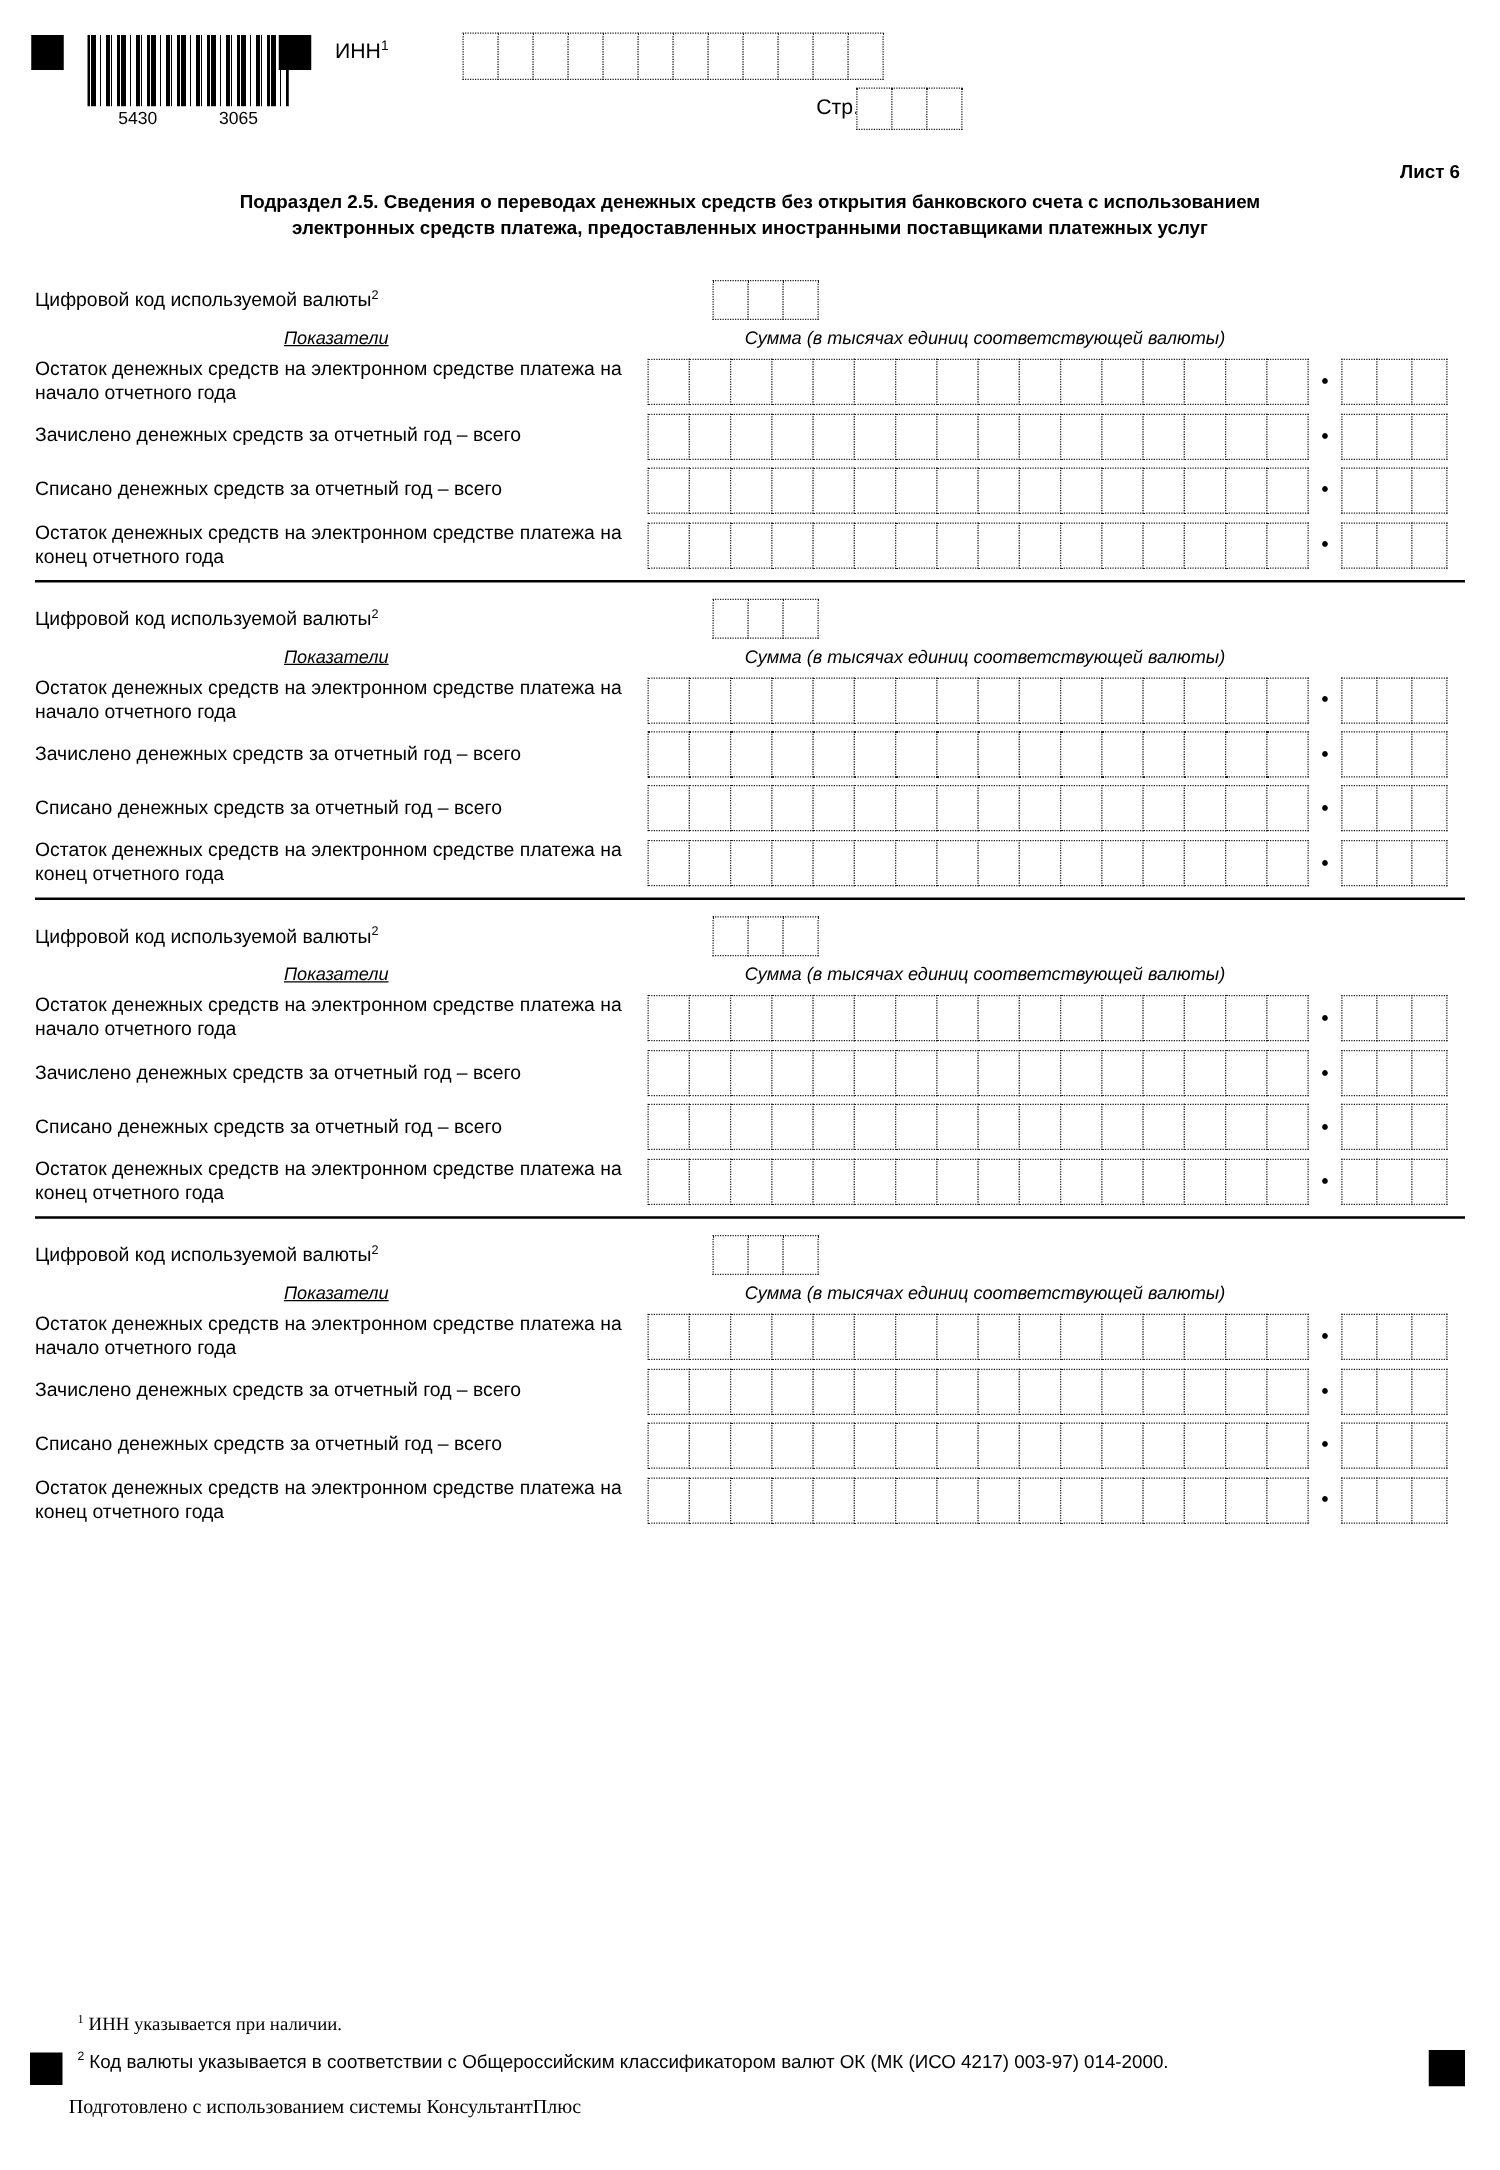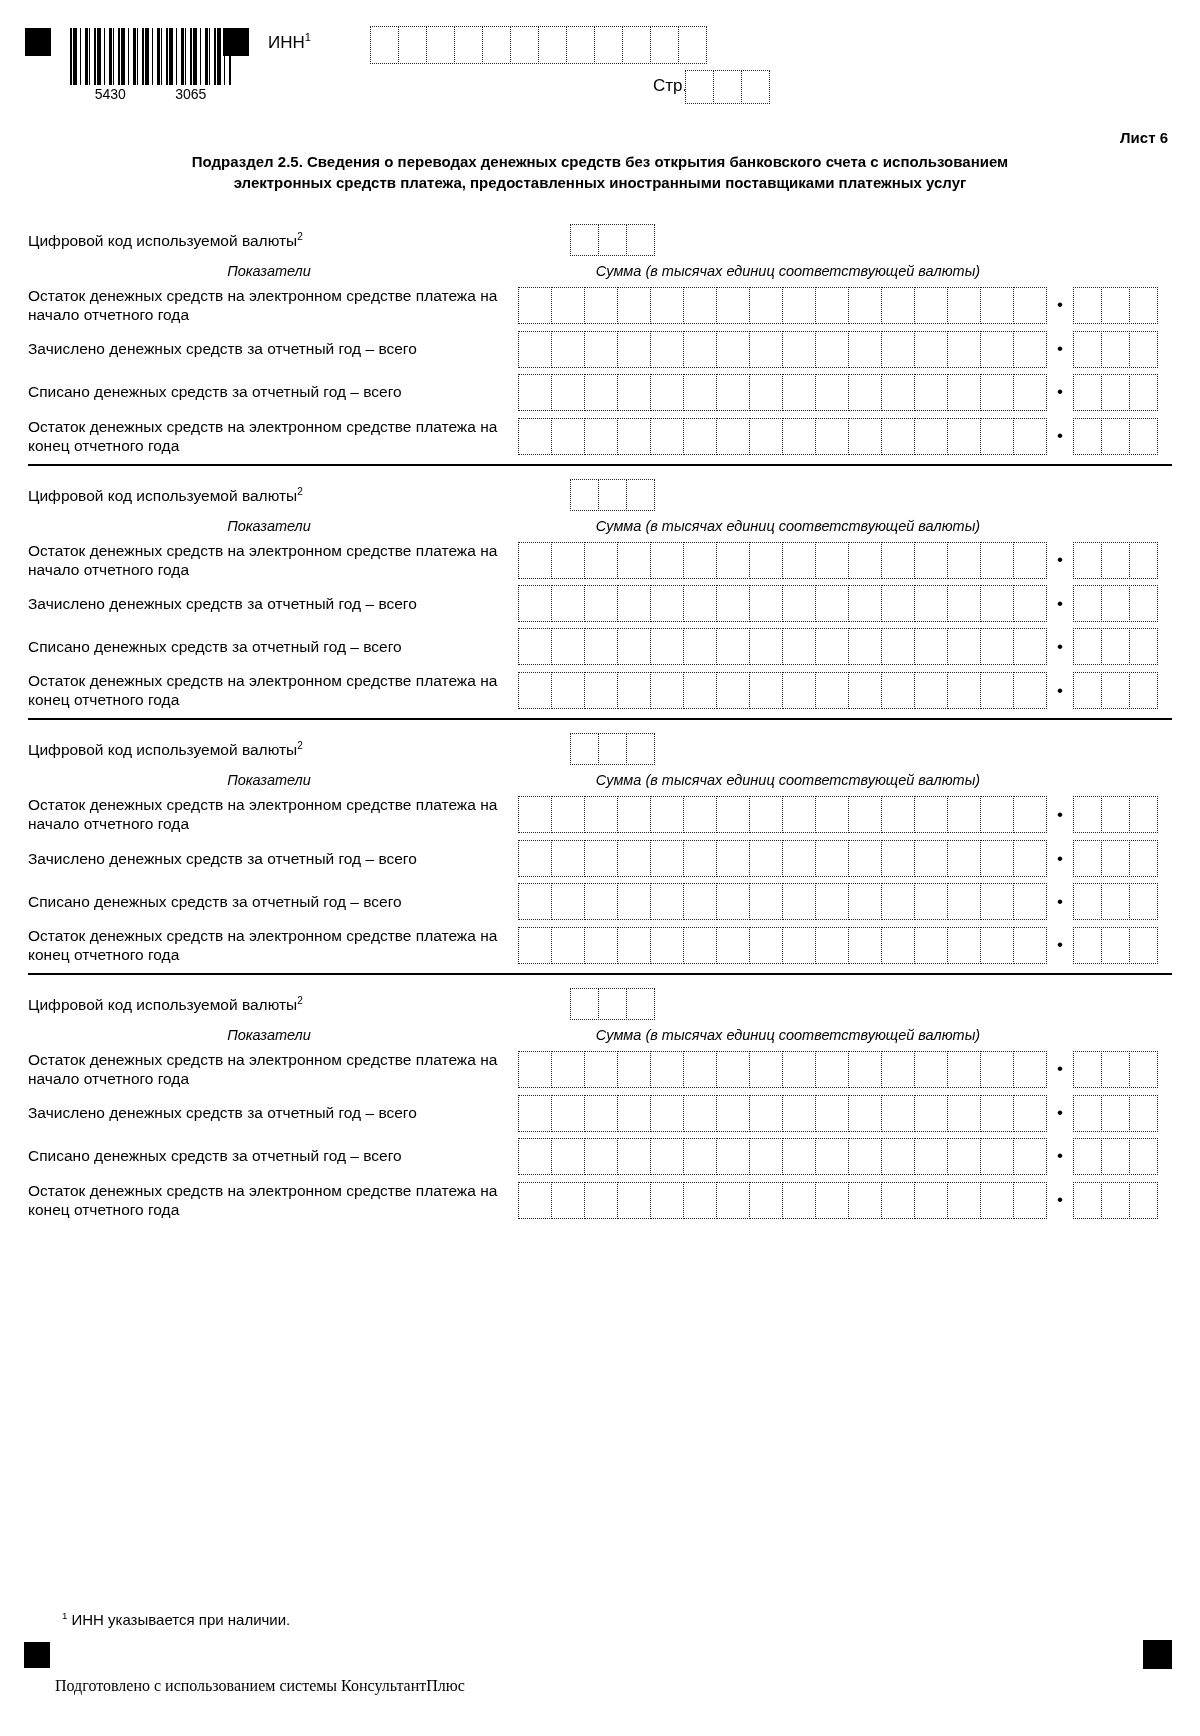--- a/index.html
+++ b/index.html
@@ -51,32 +51,32 @@
   .str-cells .cell { width:29px; height:34px; }
   .currency-cells { position:absolute; left:542px; top:0; }
   .currency-cells .cell { width:29px; height:32px; }
   .frac-cells .cell { width:29px; height:37px; }
 
   
   #blocks { position:absolute; top:200px; left:28px; right:28px;margin-top:24px; }
   .currency-row { position:relative; height:34px; margin-bottom:5px; }
   .currency-label { padding-top:7px; font-size:15.5px; }
   .headers-row { position:relative; height:20px; margin-bottom:3px; font-style:italic; font-size:14.5px; }
-  .col-left-h  { position:absolute; left:0; width:482px; text-align:center; }
+  .col-left-h  { position:absolute; left:0; width:482px; text-align:center;text-decoration:underline; }
   .col-right-h { position:absolute; left:480px; width:560px; text-align:center; }
   .amount-row { display:flex; align-items:center; margin-bottom:6px; }
   .row-label { width:482px; font-size:15.5px; line-height:1.22; padding-top:1px; }
   .amount-field { display:flex; margin-left:8px; }
   .dec-sep { width:26px; height:37px; display:flex; align-items:center; justify-content:center; font-size:17px; }
   .block-sep { border:none; border-top:2px solid #000; margin:8px 0 13px 0; }
 
   
   .footnote { position:absolute; left:62px; font-size:15px; }
   .footnote sup { margin-right:4px; }
-  .fn-1 { top:1610px; }
+  .fn-1 { top:1610px;font-family:Liberation Serif, serif; }
   .fn-2 { top:1640px; }
   .prepared { position:absolute; left:55px; top:1677px; font-family:"Liberation Serif", serif; font-size:16px; }
 </style>
 </head>
 <body>
 
 <div class="page">
 
   <div class="sq sq-tl"></div>
 
@@ -648,18 +648,19 @@
                 <div class="cell"></div>
                 <div class="cell"></div>
               </div>
             </div>
           </div>
         </div>
     </div>
   </div>
 
   <div class="footnote fn-1"><sup>1</sup><span>ИНН указывается при наличии.</span></div>
+  <div class="footnote fn-2"><sup>2</sup><span>Код валюты указывается в соответствии с Общероссийским классификатором валют ОК (МК (ИСО 4217) 003-97) 014-2000.</span></div>
 
   <div class="sq sq-bl"></div>
   <div class="prepared">Подготовлено с использованием системы КонсультантПлюс</div>
   <div class="sq sq-br"></div>
 
 </div>
 
 </body></html>

